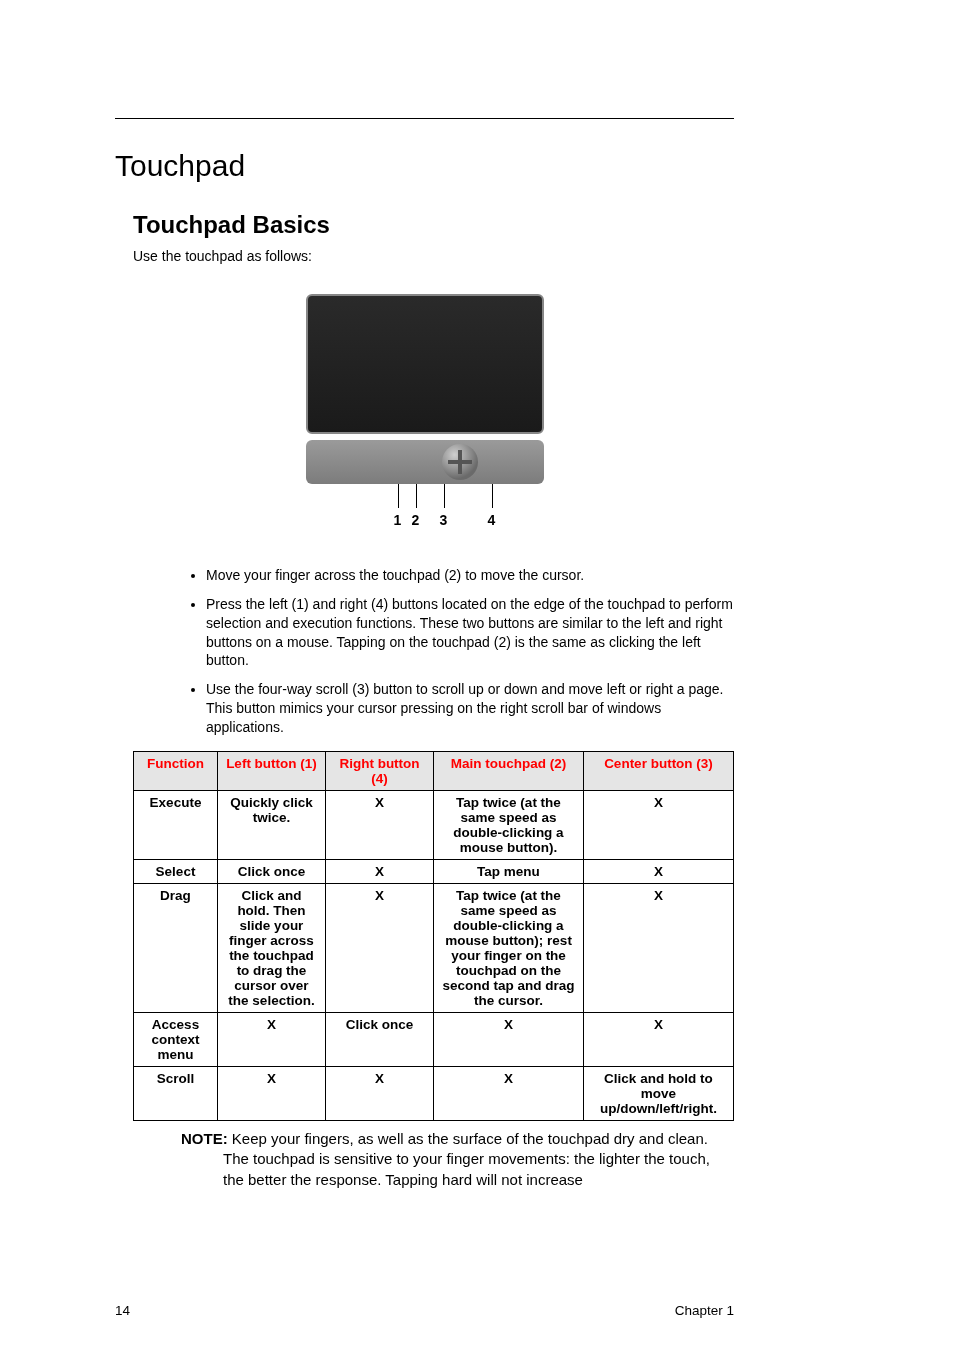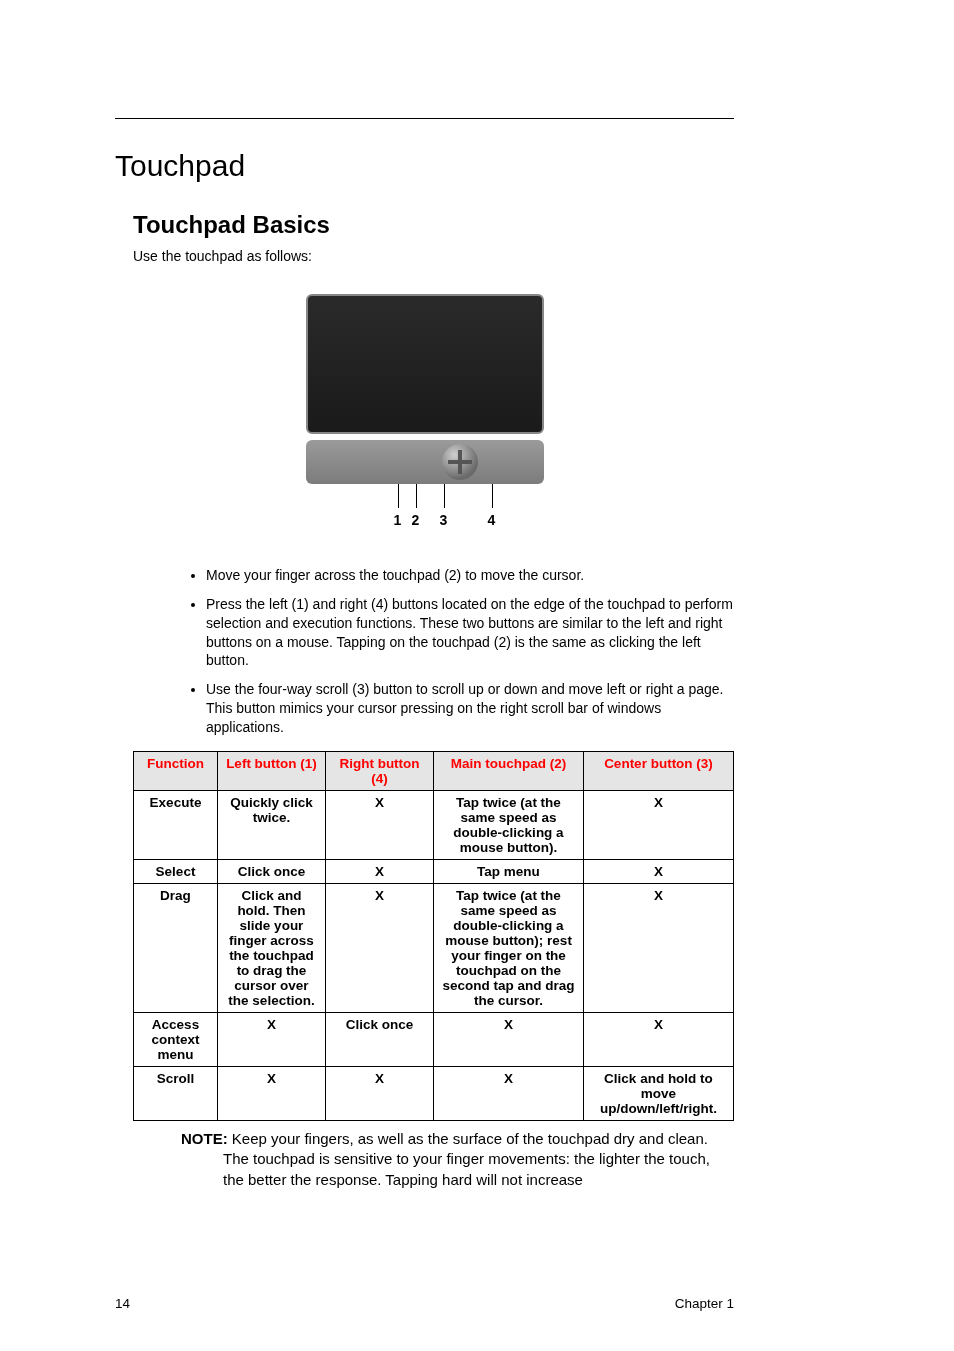--- a/index.html
+++ b/index.html
@@ -151,21 +151,21 @@
     padding-left: 80px;
     font-size: 15px;
   }
   .note-label {
     font-weight: bold;
   }
   .footer {
     position: absolute;
     left: 115px;
     right: 115px;
-    bottom: 40px;
+    bottom: 33px;
     display: flex;
     justify-content: space-between;
     font-size: 13.5px;
   }
   .col-function { width: 14%; }
   .col-left     { width: 18%; }
   .col-right    { width: 18%; }
   .col-main     { width: 25%; }
   .col-center   { width: 25%; margin-left: 28px; }
 </style>

